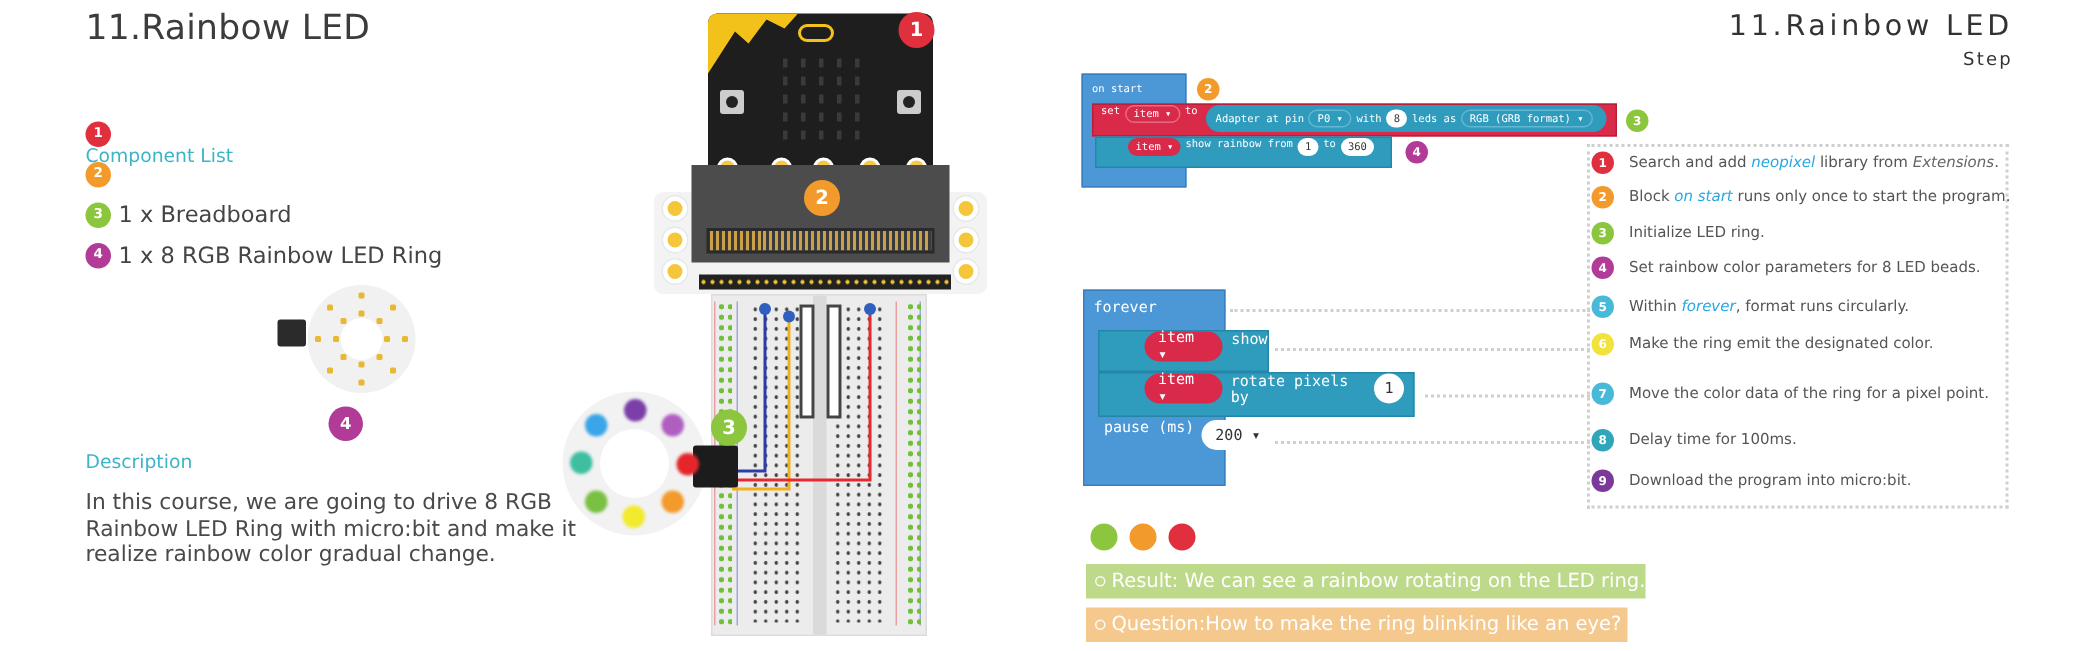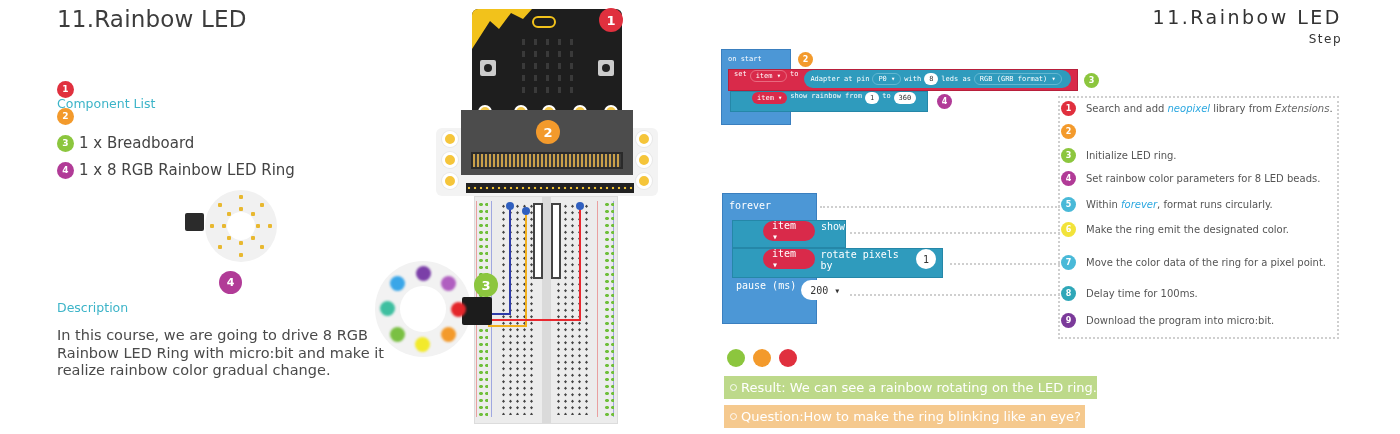--- a/index.html
+++ b/index.html
@@ -247,20 +247,21 @@
 <div class="abs badge" style="left:937px;top:94px;width:15px;height:15px;font-size:8px;background:#b13b97">4</div>
 
 <div class="abs notes-box"></div>
 <div id="notes-container">
     <div class="note" style="top: 101px;">
       <span class="badge" style="background: rgb(224, 48, 62);">1</span>
       <span><span>Search and add </span><em>neopixel</em><span> library from </span><i class="gray">Extensions</i><span>.</span></span>
     </div>
     <div class="note" style="top: 124px;">
       <span class="badge" style="background: rgb(243, 154, 44);">2</span>
+      <span><span>Block </span><em>on start</em><span> runs only once to start the program.</span></span>
     </div>
     <div class="note" style="top: 148px;">
       <span class="badge" style="background: rgb(140, 198, 62);">3</span>
       <span><span>Initialize LED ring.</span></span>
     </div>
     <div class="note" style="top: 171px;">
       <span class="badge" style="background: rgb(177, 59, 151);">4</span>
       <span><span>Set rainbow color parameters for 8 LED beads.</span></span>
     </div>
     <div class="note" style="top: 197px;">

